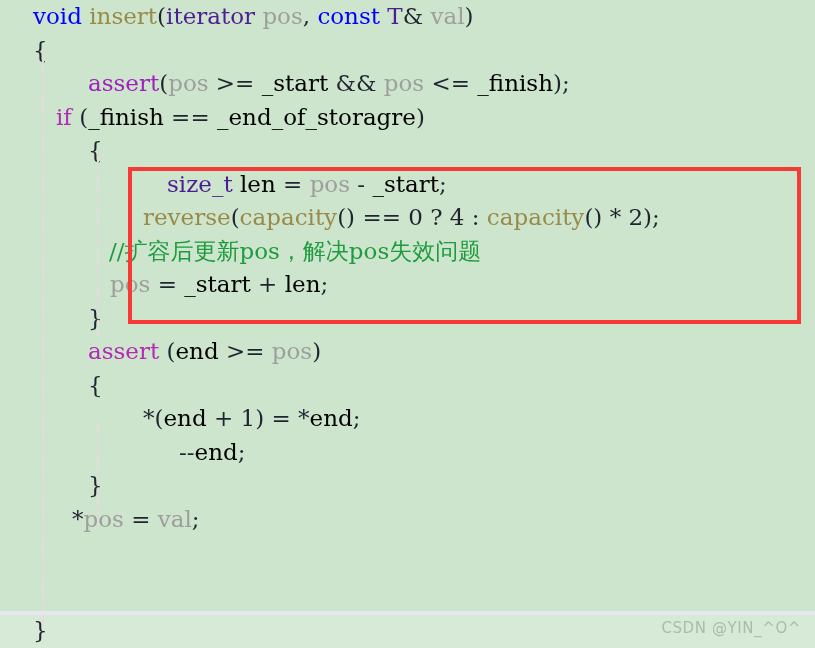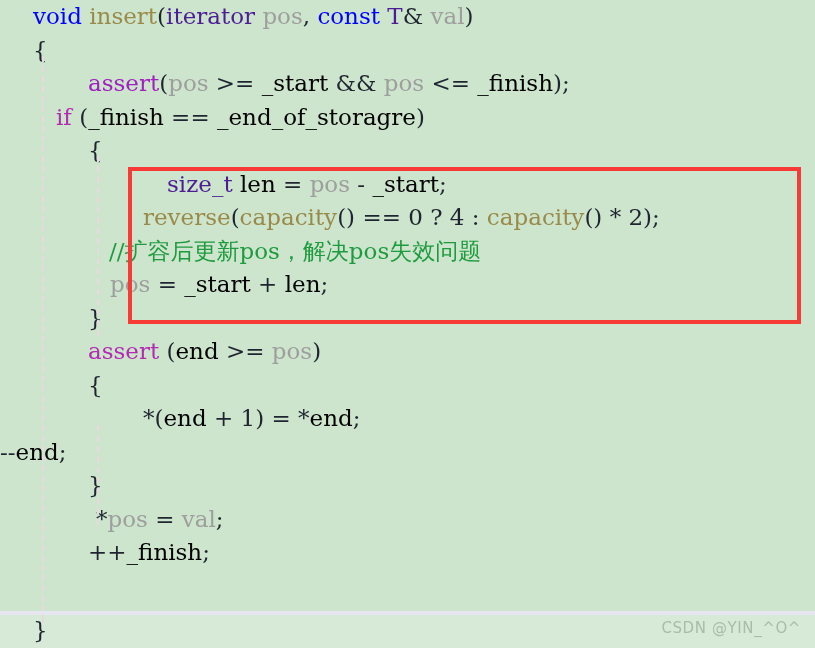--- a/index.html
+++ b/index.html
@@ -125,24 +125,23 @@
         <div class="code-line" style="padding-left: 56px;"><span class="k-magenta">if</span><span class="k-plain"> (</span><span class="k-navy">_finish</span><span class="k-plain"> == </span><span class="k-navy">_end_of_storagre</span><span class="k-plain">)</span></div>
         <div class="code-line" style="padding-left: 88px;"><span class="k-plain">{</span></div>
         <div class="code-line" style="padding-left: 143px; margin-left: 24px;"><span class="k-teal">size_t</span><span class="k-plain"> </span><span class="k-navy">len</span><span class="k-plain"> = </span><span class="k-gray">pos</span><span class="k-plain"> - </span><span class="k-navy">_start</span><span class="k-plain">;</span></div>
         <div class="code-line" style="padding-left: 143px;"><span class="k-olive">reverse</span><span class="k-plain">(</span><span class="k-olive">capacity</span><span class="k-plain">() == </span><span class="k-num">0</span><span class="k-plain"> ? </span><span class="k-num">4</span><span class="k-plain"> : </span><span class="k-olive">capacity</span><span class="k-plain">() * </span><span class="k-num">2</span><span class="k-plain">);</span></div>
         <div class="code-line" style="padding-left: 109px;"><span class="k-green">//扩容后更新pos，解决pos失效问题</span></div>
         <div class="code-line" style="padding-left: 110px;"><span class="k-gray">pos</span><span class="k-plain"> = </span><span class="k-navy">_start</span><span class="k-plain"> + </span><span class="k-navy">len</span><span class="k-plain">;</span></div>
         <div class="code-line" style="padding-left: 88px;"><span class="k-plain">}</span></div>
         <div class="code-line" style="padding-left: 88px;"><span class="k-magenta">assert</span><span class="k-plain"> (</span><span class="k-navy">end</span><span class="k-plain"> &gt;= </span><span class="k-gray">pos</span><span class="k-plain">)</span></div>
         <div class="code-line" style="padding-left: 88px;"><span class="k-plain">{</span></div>
         <div class="code-line" style="padding-left: 143px;"><span class="k-plain">*(</span><span class="k-navy">end</span><span class="k-plain"> + </span><span class="k-num">1</span><span class="k-plain">) = *</span><span class="k-navy">end</span><span class="k-plain">;</span></div>
-        <div class="code-line" style=""><span class="k-plain">--</span><span class="k-navy">end</span><span class="k-plain">;</span></div>
+        <div class="code-line" style="padding-left: 143px; margin-left: 36px;"><span class="k-plain">--</span><span class="k-navy">end</span><span class="k-plain">;</span></div>
         <div class="code-line" style="padding-left: 88px;"><span class="k-plain">}</span></div>
-        <div class="code-line" style="padding-left: 96px;"><span class="k-plain">*</span><span class="k-gray">pos</span><span class="k-plain"> = </span><span class="k-gray">val</span><span class="k-plain">;</span></div>
-        <div class="code-line" style="padding-left: 88px;"><span class="k-plain">++</span><span class="k-navy">_finish</span><span class="k-plain">;</span></div>
+        <div class="code-line" style="padding-left: 72px;"><span class="k-plain">*</span><span class="k-gray">pos</span><span class="k-plain"> = </span><span class="k-gray">val</span><span class="k-plain">;</span></div>
       </div>
 
     <div id="red-box"></div>
   </div>
 
   <div id="last-row">
     <div class="guide" style="left:42px; top:0px; height:8px;"></div>
     <div id="last-line">
         <div class="code-line" style="padding-left: 33px;"><span class="k-plain">}</span></div>
       </div>

